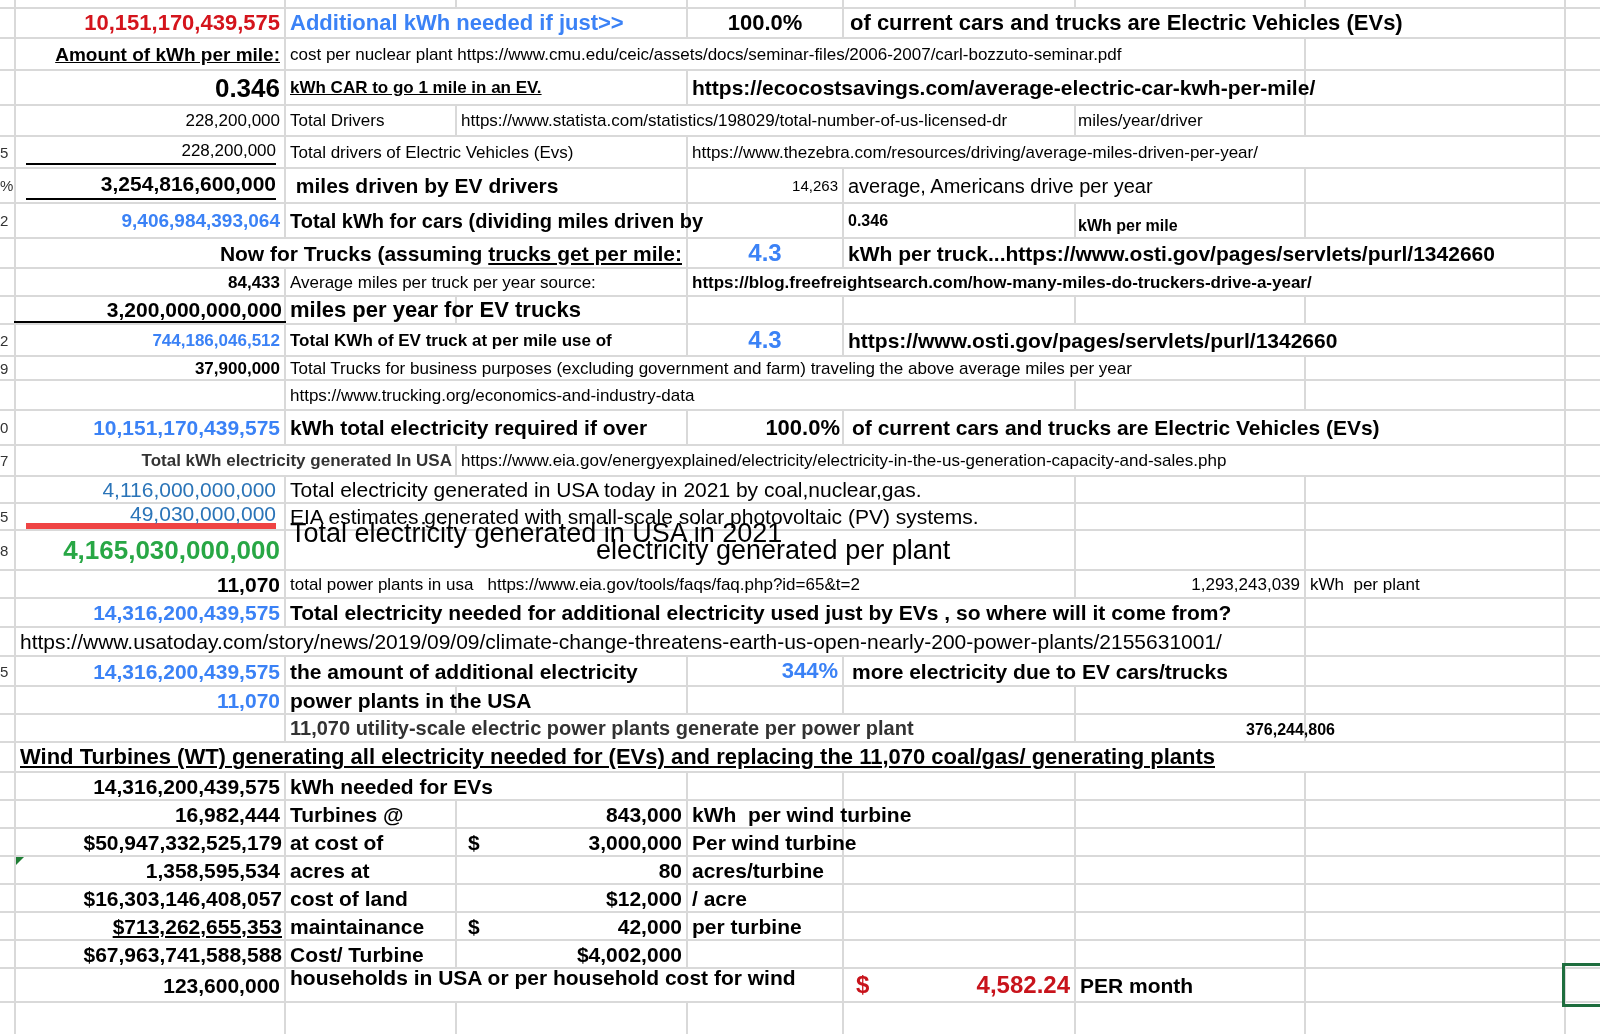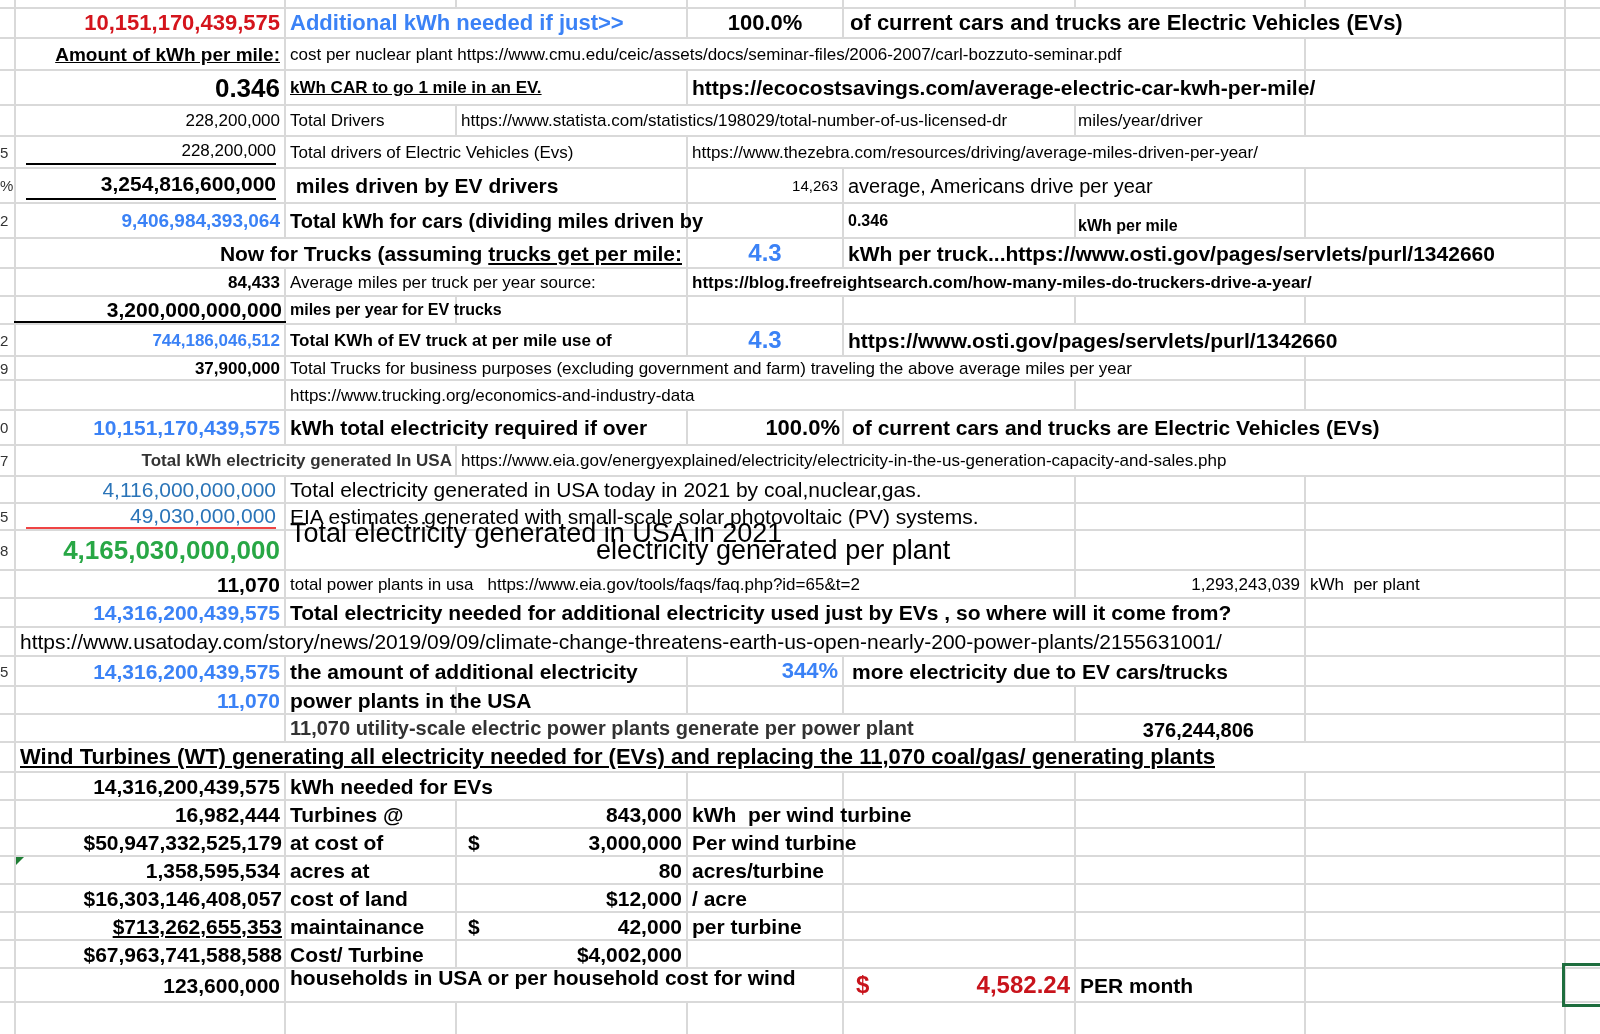--- a/index.html
+++ b/index.html
@@ -12,21 +12,21 @@
   .c{justify-content:center;}
   .l{justify-content:flex-start;}
   .b{font-weight:bold;}
   .u{text-decoration:underline;}
   .red{color:#3b82f6;}
   .dred{color:#c8141c;}
   .blue{color:#2a74b8;}
   .green{color:#28a745;}
   .gray{color:#333;}
   .bb{border-bottom:2px solid #000;}
-  .bbblue{border-bottom:2px solid #ef4444;}
+  .bbblue{border-bottom:6px solid #ef4444;}
   .rownum{position:absolute;left:0;width:14px;font-size:15px;color:#333;display:flex;align-items:center;justify-content:flex-start;}
   .sel{position:absolute;border:3px solid #1e6e3e;border-right:none;}
   .tri{position:absolute;width:0;height:0;border-top:8px solid #1e7e34;border-right:8px solid transparent;}
   .cover{position:absolute;background:#fff;}
 </style>
 </head>
 <body>
 
 <div class="grid">
 
@@ -156,21 +156,21 @@
 
 <div class="cell r b" style="left:16px;top:239px;width:670px;height:28px;font-size:21px;white-space:pre"><span>Now for Trucks (assuming </span><span class="u">trucks get per mile:</span></div>
 <div class="cell c b red" style="left:688px;top:239px;width:154px;height:28px;font-size:24px">4.3</div>
 <div class="cell l b" style="left:844px;top:239px;width:720px;height:28px;font-size:21px">kWh per truck...https://www.osti.gov/pages/servlets/purl/1342660</div>
 
 <div class="cell r b" style="left:16px;top:269px;width:268px;height:26px;font-size:17px">84,433</div>
 <div class="cell l" style="left:286px;top:269px;width:400px;height:26px;font-size:17px">Average miles per truck per  year  source:</div>
 <div class="cell l b" style="left:688px;top:269px;width:876px;height:26px;font-size:17px">https://blog.freefreightsearch.com/how-many-miles-do-truckers-drive-a-year/</div>
 
 <div class="cell r b bb" style="left:14px;top:297px;width:272px;height:26px;font-size:21px">3,200,000,000,000</div>
-<div class="cell l b" style="left:286px;top:297px;width:400px;height:26px;font-size:16px">miles per year for EV trucks</div>
+<div class="cell l b" style="left:286px;top:297px;width:400px;height:26px;font-size:22px">miles per year for EV trucks</div>
 
 <div class="cell r b red" style="left:16px;top:325px;width:268px;height:30px;font-size:17px">744,186,046,512</div>
 <div class="cell l b" style="left:286px;top:325px;width:400px;height:30px;font-size:17px">Total KWh of EV truck at per mile use of</div>
 <div class="cell c b red" style="left:688px;top:325px;width:154px;height:30px;font-size:24px">4.3</div>
 <div class="cell l b" style="left:844px;top:325px;width:720px;height:30px;font-size:21px">https://www.osti.gov/pages/servlets/purl/1342660</div>
 
 <div class="cell r b" style="left:16px;top:357px;width:268px;height:22px;font-size:17px">37,900,000</div>
 <div class="cell l" style="left:286px;top:357px;width:1018px;height:22px;font-size:17px">Total Trucks for  business purposes (excluding government and farm) traveling the above average miles per year</div>
 
 <div class="cell l" style="left:286px;top:381px;width:560px;height:28px;font-size:17px">https://www.trucking.org/economics-and-industry-data</div>
@@ -205,21 +205,21 @@
 
 <div class="cell r b red" style="left:16px;top:657px;width:268px;height:28px;font-size:21px">14,316,200,439,575</div>
 <div class="cell l b" style="left:286px;top:657px;width:400px;height:28px;font-size:21px">the amount of additional electricity</div>
 <div class="cell r b red" style="left:688px;top:657px;width:154px;height:28px;font-size:22px">344%</div>
 <div class="cell l b" style="left:848px;top:657px;width:456px;height:28px;font-size:21px">more electricity due to EV cars/trucks</div>
 
 <div class="cell r b red" style="left:16px;top:687px;width:268px;height:26px;font-size:21px">11,070</div>
 <div class="cell l b" style="left:286px;top:687px;width:400px;height:26px;font-size:21px">power plants in the USA</div>
 
 <div class="cell l b gray" style="left:286px;top:715px;width:788px;height:26px;font-size:20px">11,070 utility-scale electric power plants generate per power plant</div>
-<div class="cell r b" style="left:1028px;top:715px;width:230px;height:30px;font-size:20px">376,244,806</div>
+<div class="cell r b" style="left:1109px;top:715px;width:230px;height:30px;font-size:16px">376,244,806</div>
 
 <div class="cell l b u" style="left:16px;top:743px;width:1548px;height:28px;font-size:22px">Wind Turbines (WT) generating all electricity needed for (EVs) and replacing the 11,070 coal/gas/ generating plants</div>
 
 <div class="cell r b" style="left:16px;top:773px;width:268px;height:26px;font-size:21px">14,316,200,439,575</div>
 <div class="cell l b" style="left:286px;top:773px;width:400px;height:26px;font-size:21px">kWh needed for EVs</div>
 
 <div class="cell r b" style="left:16px;top:801px;width:268px;height:26px;font-size:21px">16,982,444</div>
 <div class="cell l b" style="left:286px;top:801px;width:170px;height:26px;font-size:21px">Turbines @</div>
 <div class="cell r b" style="left:457px;top:801px;width:229px;height:26px;font-size:21px">843,000</div>
 <div class="cell l b" style="left:688px;top:801px;width:386px;height:26px;font-size:21px;white-space:pre">kWh  per wind turbine</div>

